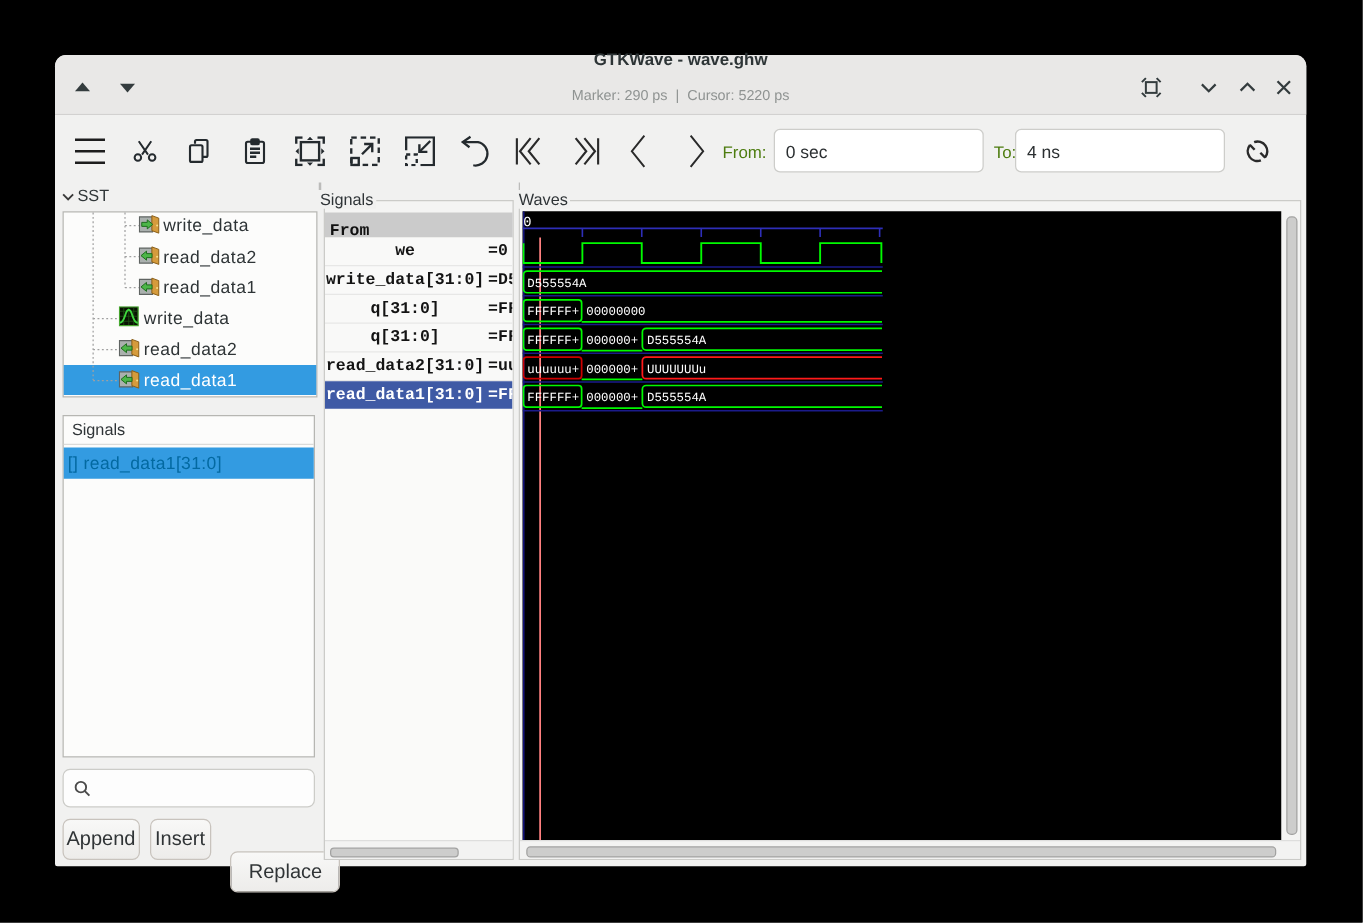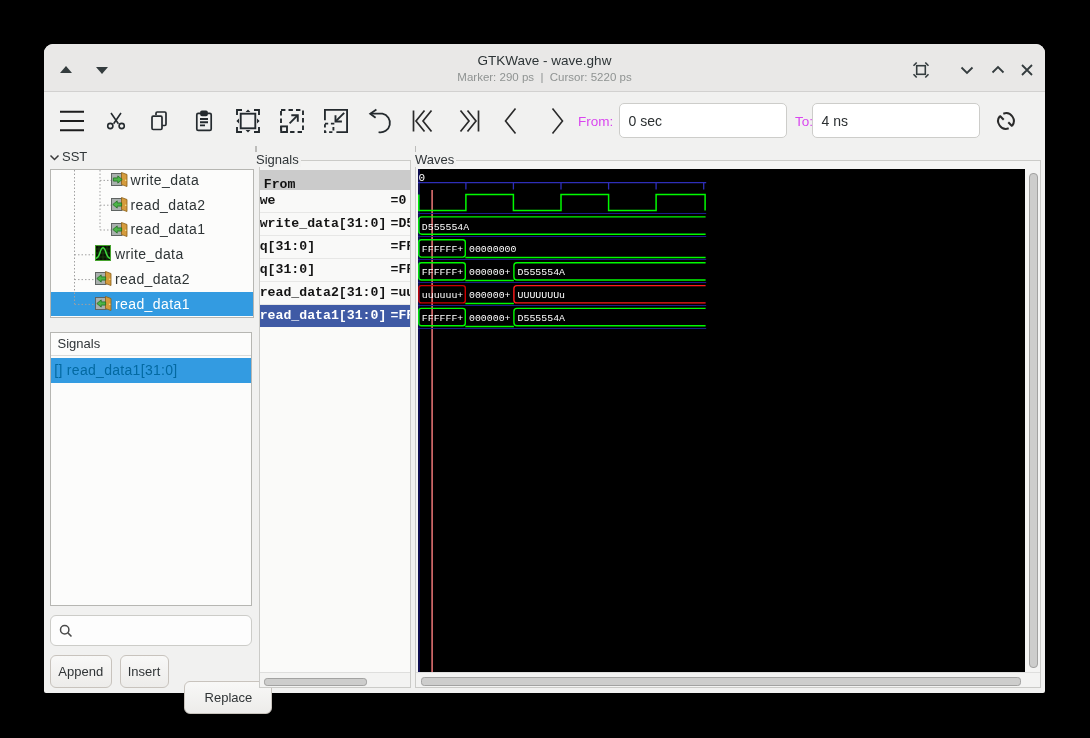--- a/index.html
+++ b/index.html
@@ -1,32 +1,32 @@
 <!DOCTYPE html>
 <html><head><meta charset="utf-8">
 <style>
 html,body{margin:0;padding:0;background:#000;width:1090px;height:738px;overflow:hidden}
 body{font-family:"Liberation Sans",sans-serif;position:relative}
 .ab{position:absolute}
 #win{left:44px;top:44px;width:1001px;height:649px;background:#f1f1f0;border-radius:9px 9px 2px 2px}
 #tbar{left:44px;top:44px;width:1001px;height:47px;background:#e9e8e7;border-bottom:1px solid #d2d1d0;border-radius:9px 9px 0 0}
 .tri-up{width:0;height:0;border-left:6px solid transparent;border-right:6px solid transparent;border-bottom:7px solid #343c3e}
 .tri-dn{width:0;height:0;border-left:6px solid transparent;border-right:6px solid transparent;border-top:7px solid #343c3e}
-#title{left:44px;top:53px;width:1001px;text-align:center;font-size:13.5px;font-weight:normal;color:#2d3436}
+#title{left:44px;top:40px;width:1001px;text-align:center;font-size:13.5px;font-weight:bold;color:#2d3436}
 #subtitle{left:44px;top:71px;width:1001px;text-align:center;font-size:11.5px;color:#8f9392}
-.lbl{font-size:13.5px;color:#d946ef}
+.lbl{font-size:13.5px;color:#4d7c0f}
 .inp{background:#fff;border:1px solid #cdcdca;border-radius:5px;font-size:14px;color:#2b2f31;line-height:34px;padding-left:8.5px;box-sizing:border-box}
 .panelbox{background:#fcfcfb;border:1px solid #b6b6b2;box-sizing:border-box}
 .trow{font-size:14px;letter-spacing:0.4px;color:#2e3436;white-space:nowrap}
-.btn{background:linear-gradient(#f8f8f7,#edecea);border:1px solid #c8c3bd;border-radius:6px;font-size:13px;color:#303436;text-align:center;box-sizing:border-box}
+.btn{background:linear-gradient(#f8f8f7,#edecea);border:1px solid #c8c3bd;border-radius:6px;font-size:16px;color:#303436;text-align:center;box-sizing:border-box}
 .frame{border:1px solid #cbcbc8;box-sizing:border-box;background:#f4f4f3}
 .flabel{font-size:13px;color:#2f3437;background:#f1f1f0;padding:0 2px;line-height:14px}
 .mono{font-family:"Liberation Mono",monospace}
 .sigrow{height:22.9px;line-height:22.9px;font-family:"Liberation Mono",monospace;font-size:13.2px;font-weight:bold;color:#141414;white-space:nowrap;overflow:hidden}
-.nm{display:inline-block;width:128.8px;text-align:left;vertical-align:top}
+.nm{display:inline-block;width:128.8px;text-align:center;vertical-align:top}
 .vl{display:inline-block;margin-left:2px;vertical-align:top}
 </style></head>
 <body>
 <div class="ab" id="win"></div>
 <div class="ab" id="tbar"></div>
 <div class="ab tri-up" style="left:60px;top:66px"></div>
 <div class="ab tri-dn" style="left:96px;top:66.5px"></div>
 <div class="ab" id="title">GTKWave - wave.ghw</div>
 <div class="ab" id="subtitle">Marker: 290 ps&nbsp; | &nbsp;Cursor: 5220 ps</div>
 

